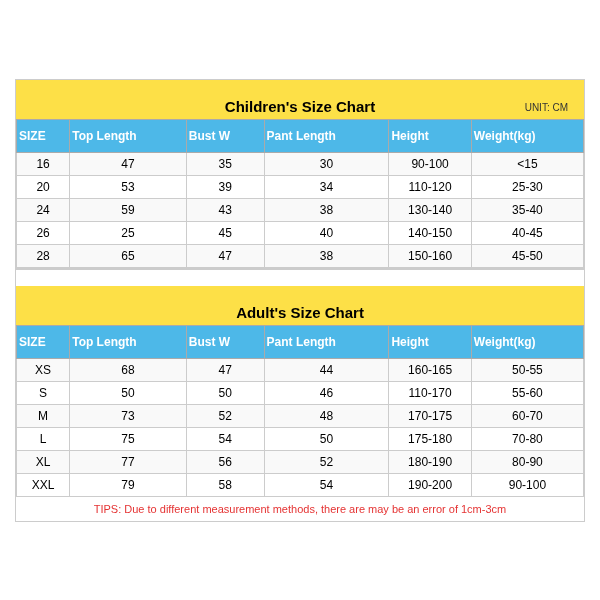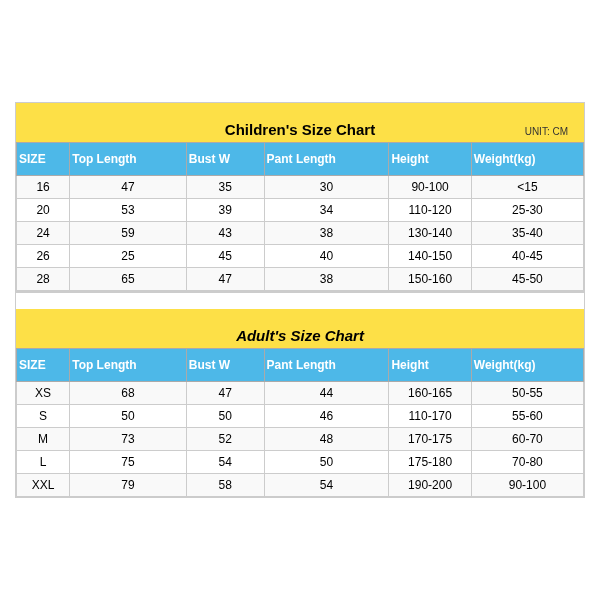--- a/index.html
+++ b/index.html
@@ -61,21 +61,20 @@
     }
     .tips {
       text-align: center;
       font-size: 11px;
       color: #e53333;
       padding: 6px 4px;
       font-style: normal;
     }
     .adult-section {
       margin-top: 14px;
-      font-style: italic;
     }
     .divider {
       height: 4px;
       background: #fff;
       border-top: 2px solid #ccc;
     }
   </style>
 </head>
 <body>
 
@@ -182,23 +181,32 @@
         </tr>
         <tr>
           <td>L</td>
           <td>75</td>
           <td>54</td>
           <td>50</td>
           <td>175-180</td>
           <td>70-80</td>
         </tr>
         <tr>
+          <td>XL</td>
+          <td>77</td>
+          <td>56</td>
+          <td>52</td>
+          <td>180-190</td>
+          <td>80-90</td>
+        </tr>
+        <tr>
           <td>XXL</td>
           <td>79</td>
           <td>58</td>
           <td>54</td>
           <td>190-200</td>
           <td>90-100</td>
         </tr>
       </tbody>
   </table>
 
+  <div class="tips">TIPS: Due to different measurement methods, there are may be an error of 1cm-3cm</div>
 </div>
 
 </body></html>

